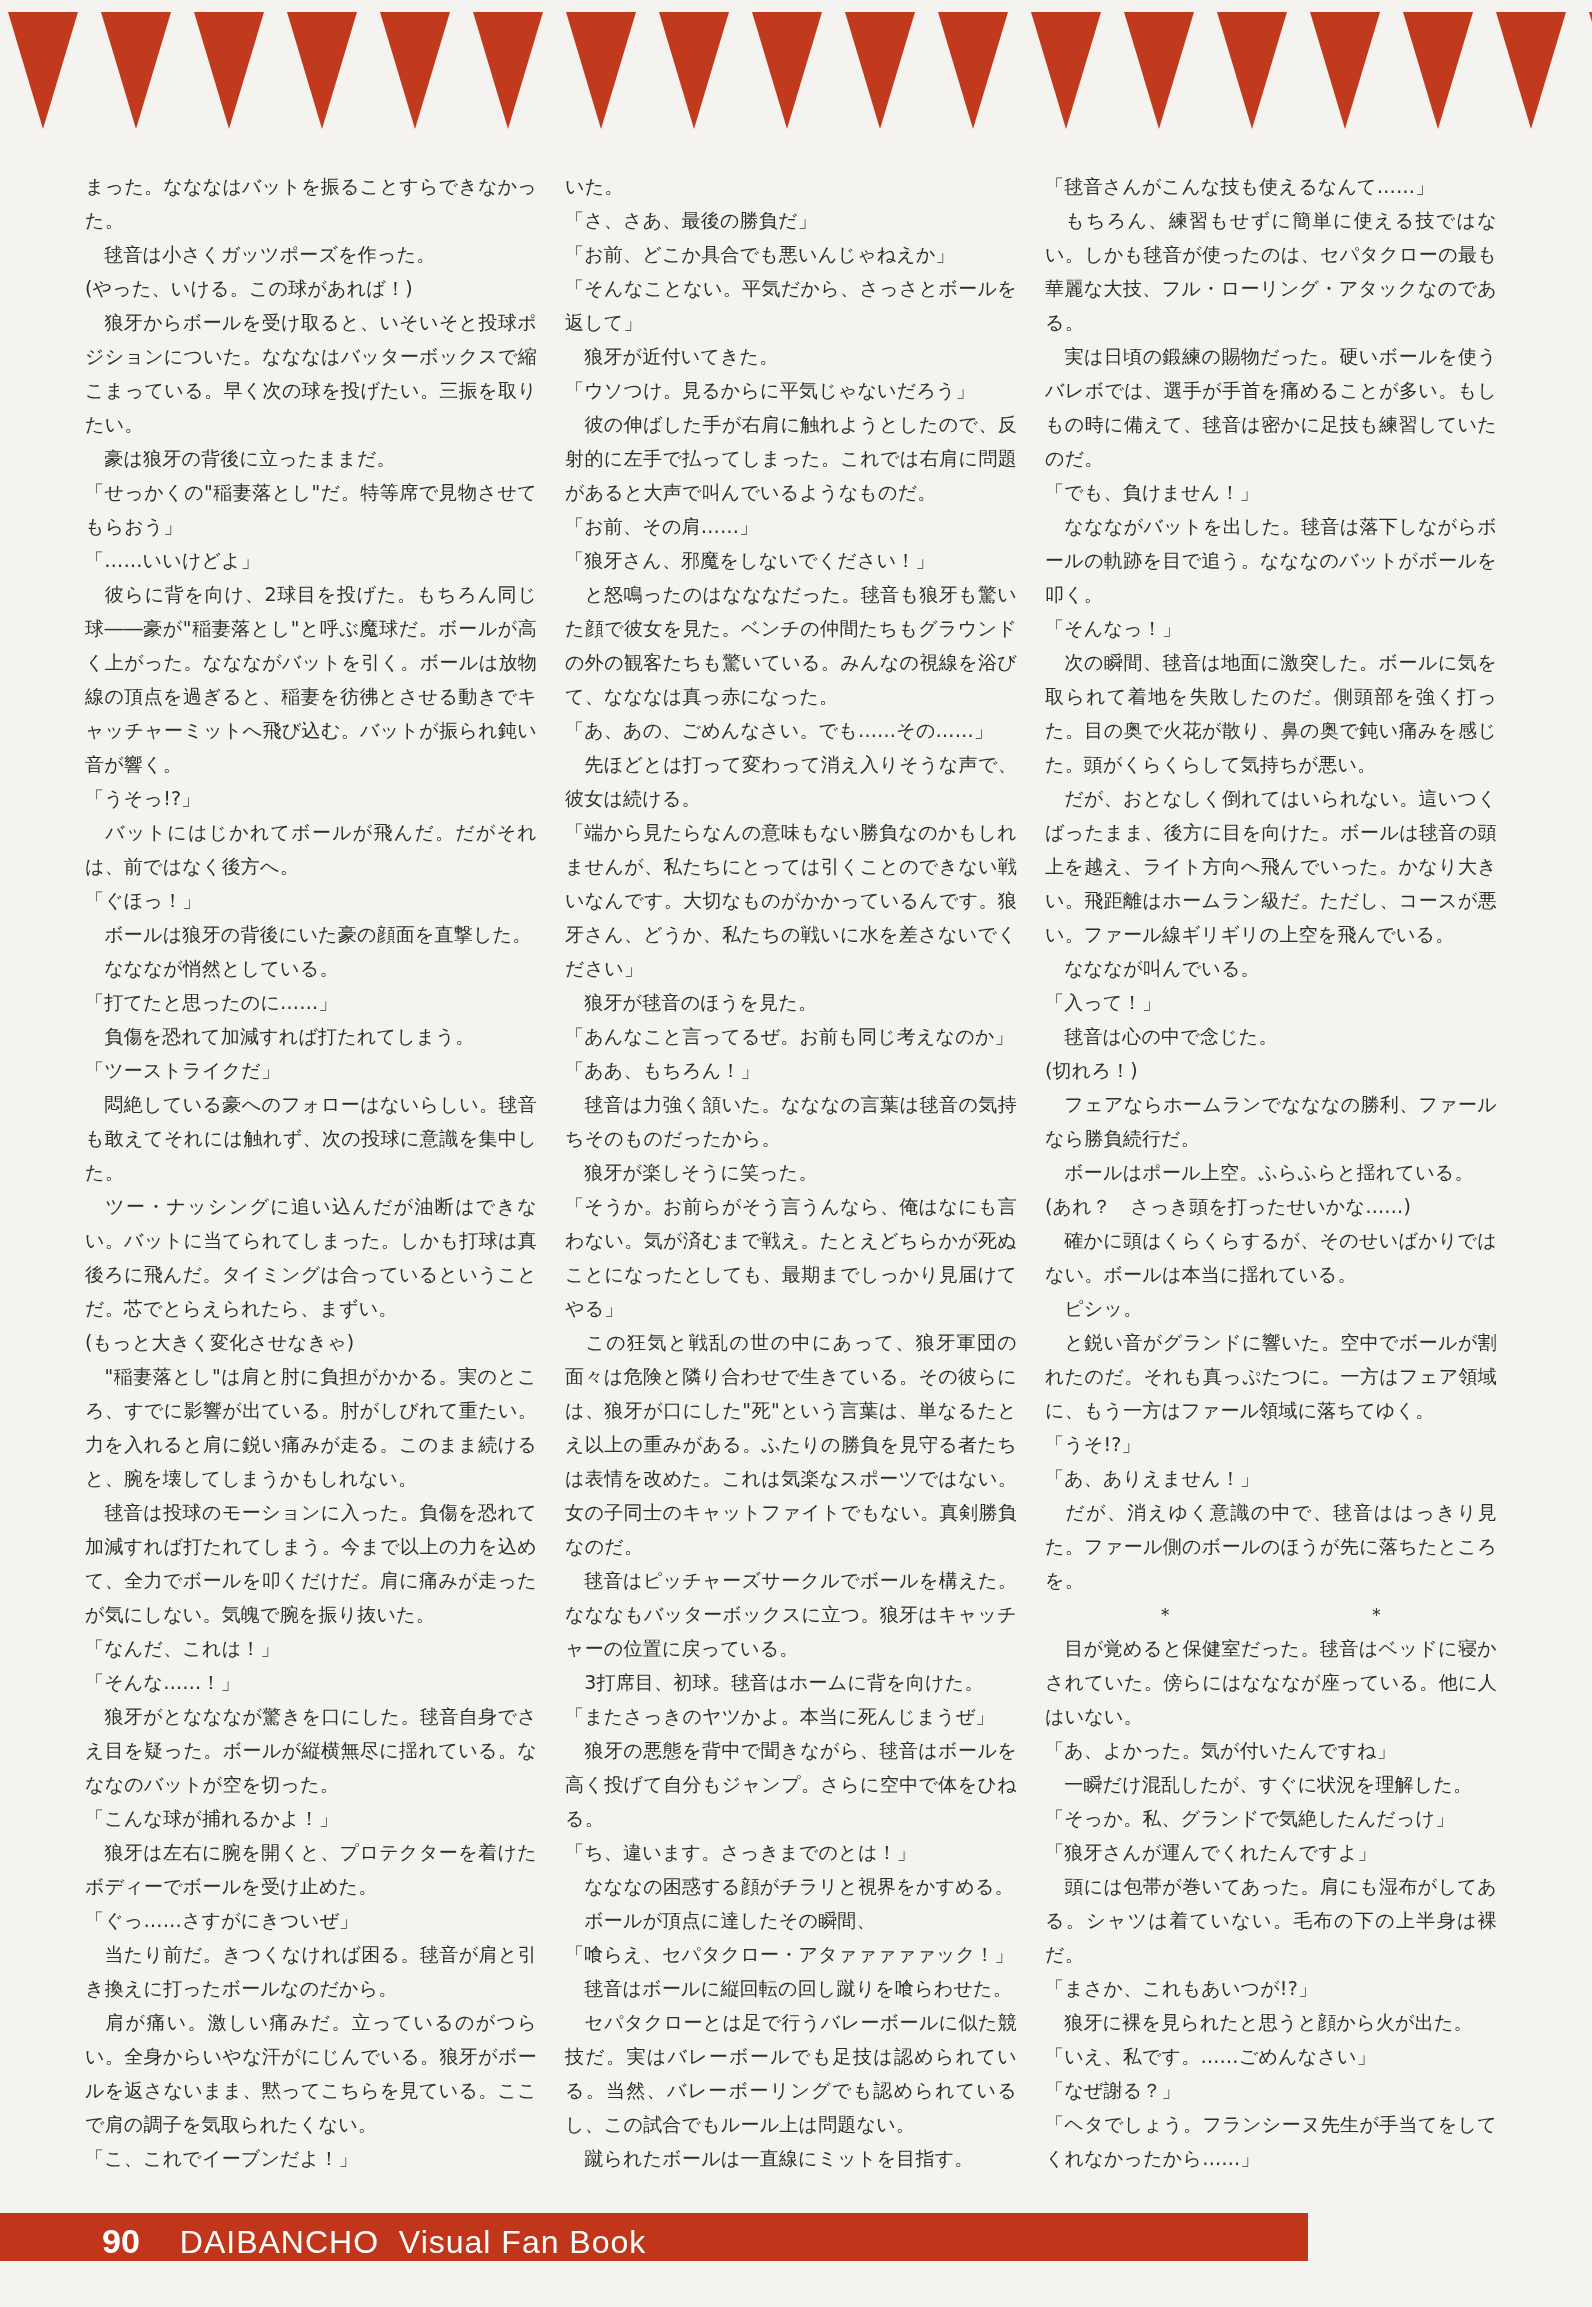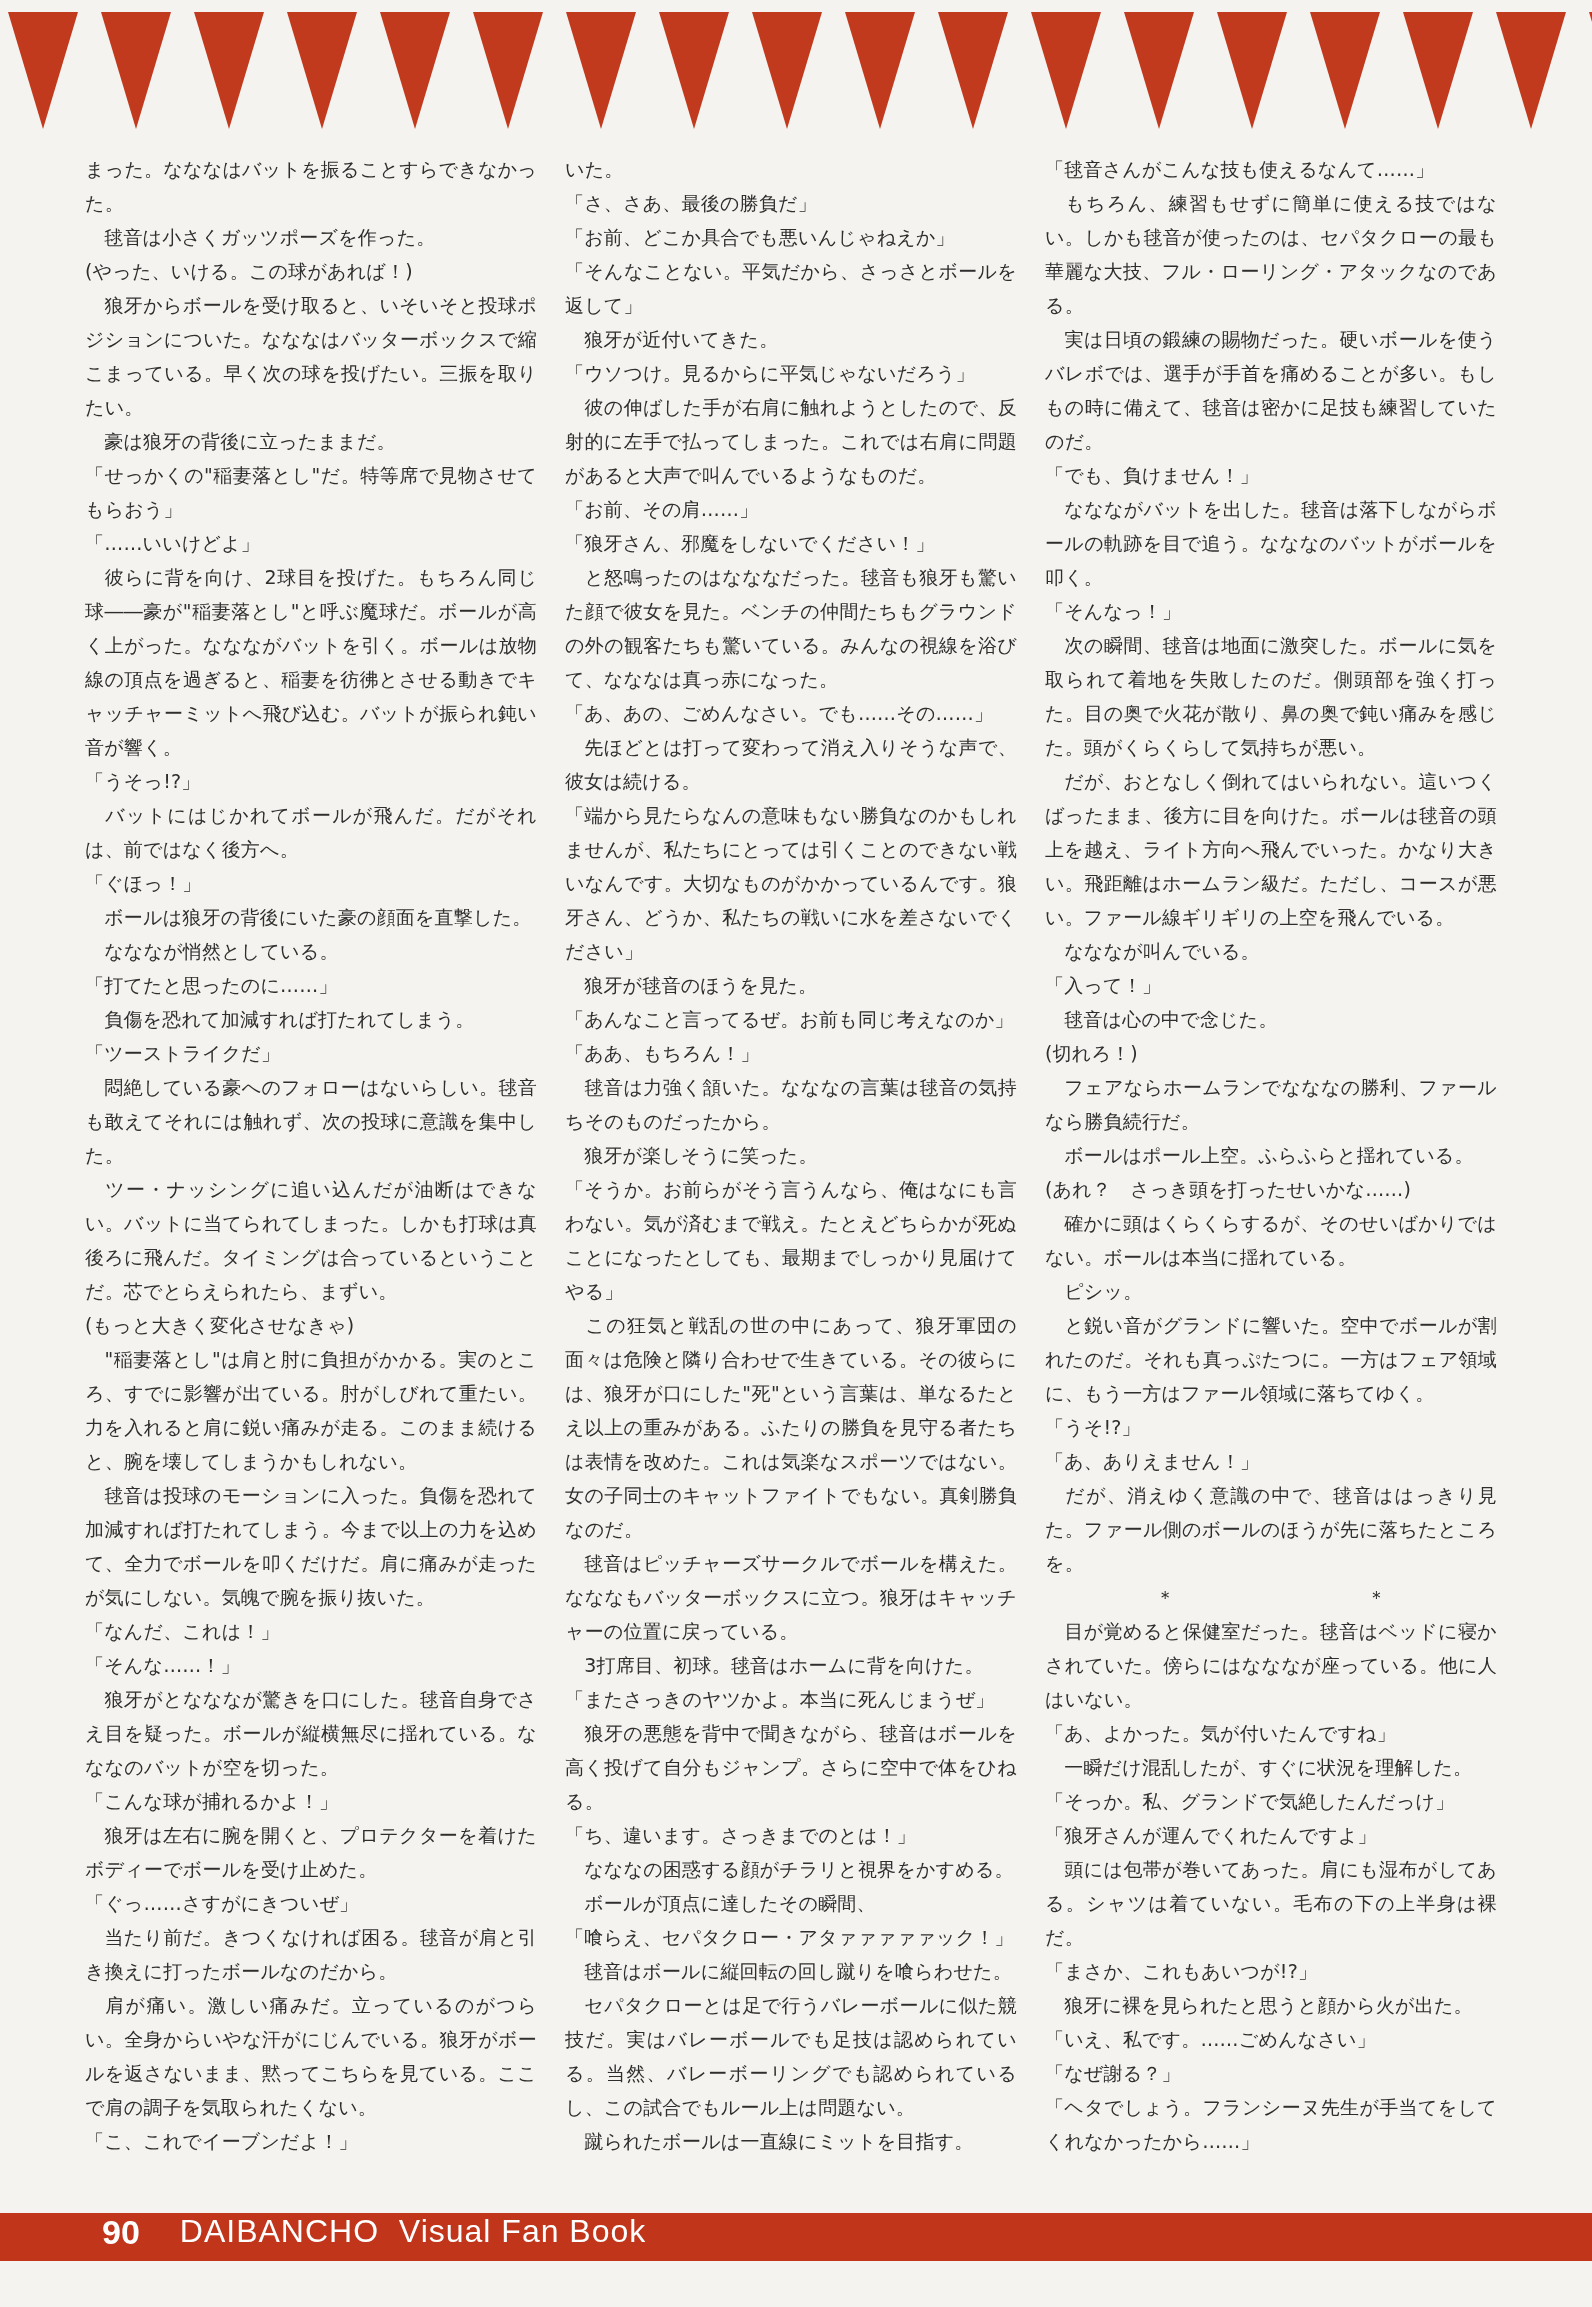--- a/index.html
+++ b/index.html
@@ -26,21 +26,21 @@
     box-sizing:border-box;
   }
   .pennant{
     flex:none;width:0;height:0;
     border-left:35px solid transparent;
     border-right:35px solid transparent;
     border-top:117px solid var(--pennant-red);
   }
   
   .content{
-    position:absolute;top:152px;left:85px;right:95px;height:2010px;
+    position:absolute;top:169px;left:85px;right:95px;height:2010px;
     display:flex;gap:28px;
     overflow:hidden;
   }
   .col{
     flex:1 1 0;
     overflow:hidden;
   }
   .para{
     margin:0;
     font-size:19px;
@@ -49,23 +49,23 @@
     text-align:justify;
     white-space:pre-wrap;
     word-break:break-all;
   }
   .para.sep{
     text-align:center;
     white-space:pre;
   }
   
   .footer-bar{
-    position:absolute;top:2213px;left:0;width:1592px;height:48px;
+    position:absolute;top:2213px;left:0;width:1308px;height:48px;
     background:var(--bar-red);
-    display:flex;align-items:flex-start;
+    display:flex;align-items:flex-end;
     color:#ffffff;
   }
   .page-number{
     margin-left:102px;
     font-size:34px;
     font-weight:bold;
     font-family:"Liberation Sans",sans-serif;
   }
   .book-title{
     margin-left:40px;

